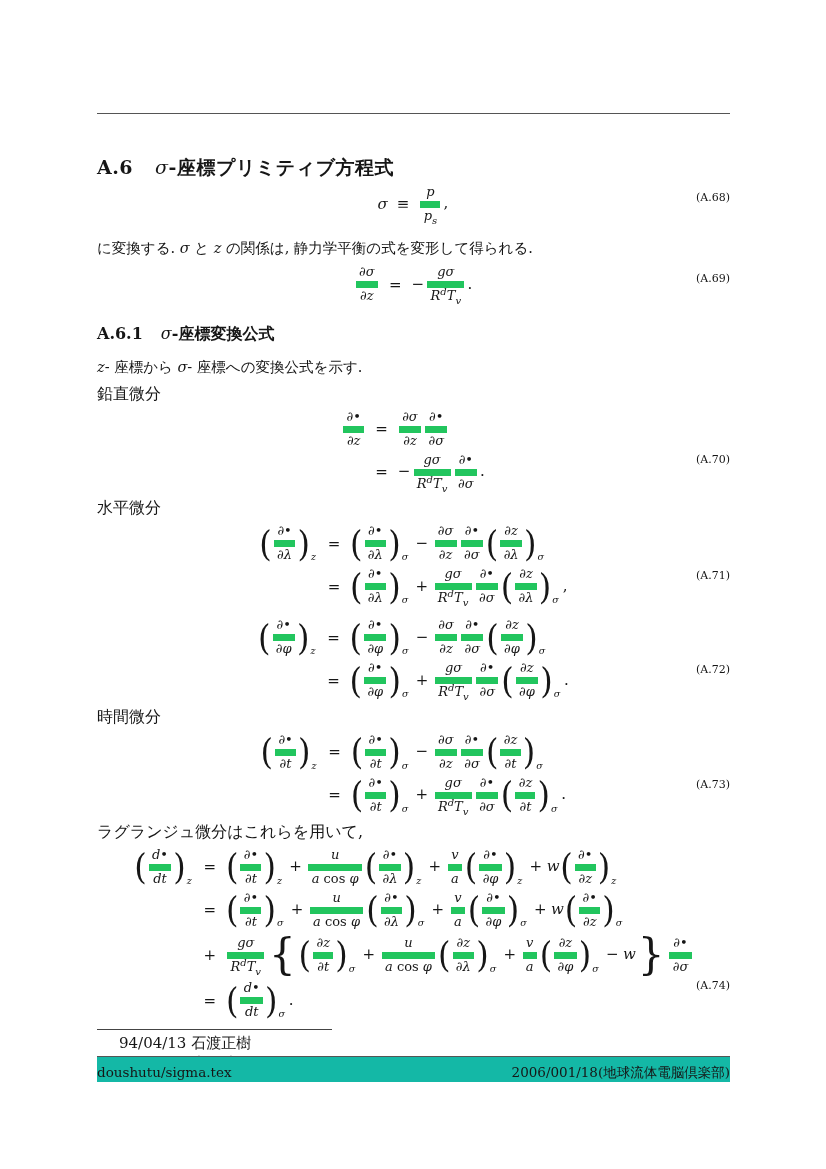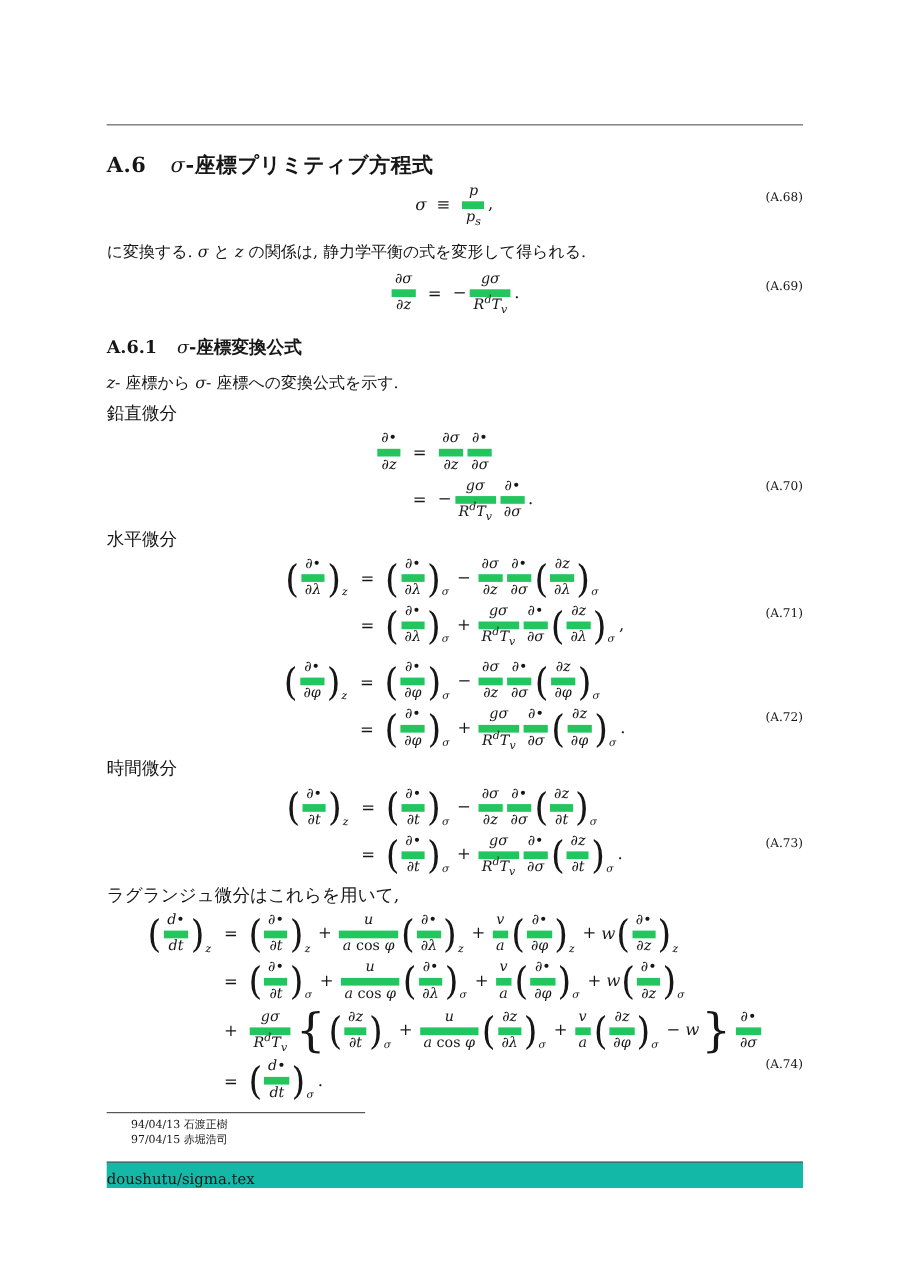--- a/index.html
+++ b/index.html
@@ -4,21 +4,21 @@
 <style>
   html,body{margin:0;padding:0;}
   body{
     width:826px;height:1169px;position:relative;overflow:hidden;
     background:#ffffff;color:#161616;
     font-family:"DejaVu Serif","Liberation Serif",serif;
   }
   .page{position:absolute;left:97px;top:0;width:633px;}
   .rule{border:0;border-top:1.5px solid #555;margin:0;}
   .toprule{margin-top:113px;}
-  .h1{margin-top:23px;font-size:19px;font-weight:bold;letter-spacing:.5px;}
+  .h1{margin-top:41px;font-size:19px;font-weight:bold;letter-spacing:.5px;}
   .h1 .hnum{margin-right:22px;}
   .h2{margin-top:18px;font-size:16px;font-weight:bold;}
   .h2 .hnum{margin-right:18px;}
   .hsigma{font-style:italic;font-weight:normal;}
   .para{margin-top:11px;font-size:14.5px;line-height:1.55;text-align:justify;}
   .plabel{margin-top:3px;font-size:16px;line-height:1.5;}
   .mi{font-style:italic;}
   .mr{font-style:normal;}
   .mo{margin:0 .3em;}
   .mu{margin:0 .07em;}
@@ -40,21 +40,21 @@
   .eqr{text-align:left;}
   .eqno{position:absolute;right:0;font-size:11px;}
   .eq-a68{margin-top:2px;}
   .eq-a69{margin-top:4px;}
   .eq-a70{margin-top:2px;}
   .eq-a71{margin-top:2px;}
   .eq-a72{margin-top:8px;}
   .eq-a73{margin-top:2px;}
   .eq-a74{margin-top:2px;}
   .fnrule{width:235px;border:0;border-top:1px solid #444;margin:7px 0 4px 0;}
-  .fnline{font-size:10px;line-height:1.32;padding-left:22px;}
+  .fnline{font-size:15px;line-height:1.32;padding-left:22px;}
   .footer{
     position:absolute;left:97px;top:1056px;width:633px;background:#14b8a6;
     border-top:1.5px solid #555;padding-top:7px;
     display:flex;justify-content:space-between;font-size:13.5px;
   }
 </style>
 </head>
 <body>
 
 <div class="page">
@@ -339,13 +339,14 @@
     </div>
 
   <hr class="fnrule">
   <div class="fnline">94/04/13 石渡正樹</div>
   <div class="fnline">97/04/15 赤堀浩司</div>
 
 </div>
 
 <div class="footer">
   <span>doushutu/sigma.tex</span>
+  <span>2006/001/18(地球流体電脳倶楽部)</span>
 </div>
 
 </body></html>

